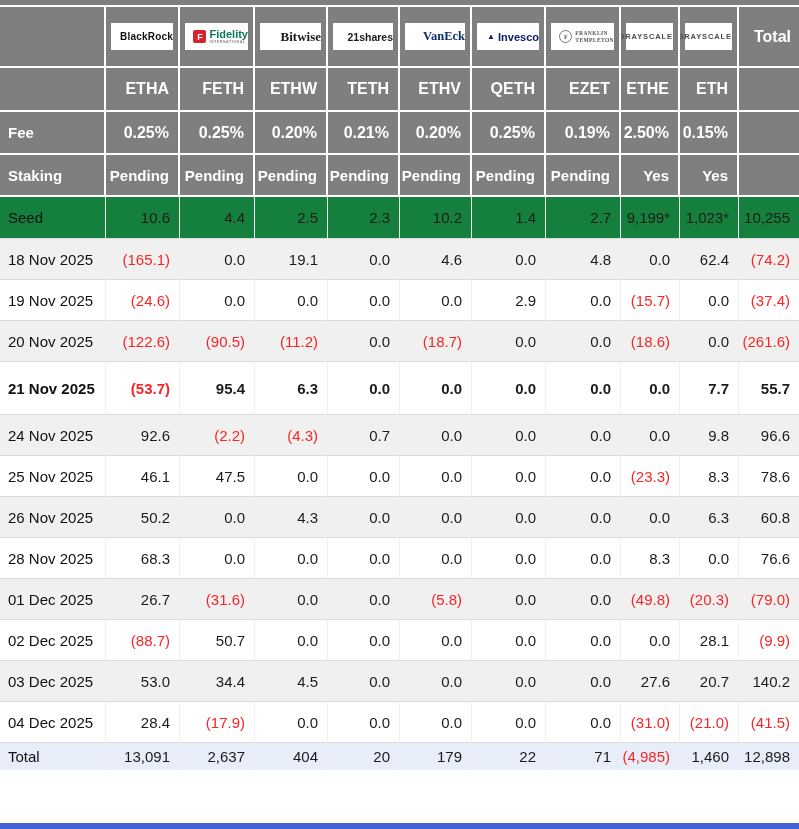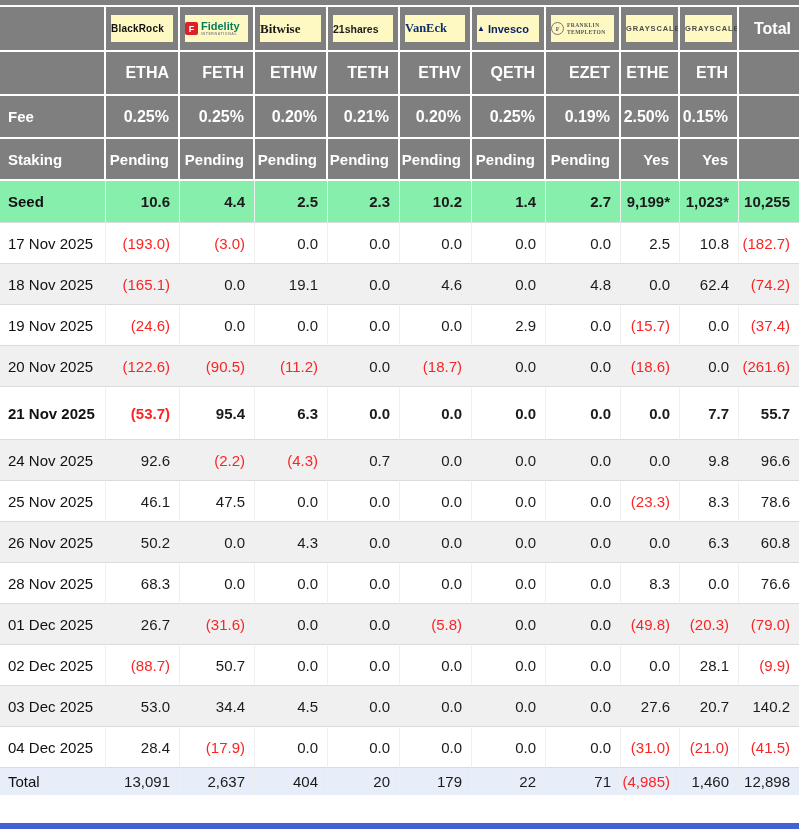--- a/index.html
+++ b/index.html
@@ -19,22 +19,22 @@
   }
   td.h.lastcol{border-right:none;}
   td.h.lbl{text-align:left;padding-left:8px;padding-right:0;}
   td.h.ticker{font-size:16px;}
   td.h.fee{font-size:16px;}
   td.h.logo-cell{padding:0 4px;}
   td.h.total-h{font-size:16px;padding-right:8px;}
 
   
   .logo-box{
-    background:#fef9c3;height:27px;margin:8px 1px;
-    display:flex;align-items:center;justify-content:flex-start;gap:3px;
+    background:#ffffff;height:27px;margin:16px 1px;
+    display:flex;align-items:center;justify-content:flex-end;gap:3px;
   }
   .lg-blackrock{font-weight:bold;font-size:10px;color:#111;letter-spacing:0.2px;}
   .fid-f{width:13px;height:13px;background:#d9222a;color:#fff;font-weight:bold;
     font-size:9px;display:inline-flex;align-items:center;justify-content:center;border-radius:2px;}
   .fid-col{display:flex;flex-direction:column;line-height:1;align-items:flex-start;}
   .fid-name{font-weight:bold;font-size:11px;color:#0a7a5c;}
   .fid-sub{font-size:3.5px;letter-spacing:0.6px;color:#888;margin-top:1px;}
   .lg-bitwise{font-family:"Liberation Serif",serif;font-size:13px;color:#1a1a1a;}
   .lg-21shares{font-weight:bold;font-size:10.5px;color:#1c1c1c;}
   .lg-vaneck{font-family:"Liberation Serif",serif;font-weight:bold;font-size:12.5px;color:#0d2f6e;}
@@ -48,21 +48,21 @@
   .lg-grayscale{font-size:7.5px;letter-spacing:0.9px;color:#4a4a4a;}
 
   
   td.d{
     font-size:15px;color:#1b1b1b;text-align:right;padding-right:9px;
     border-bottom:1px solid #dbdbdb;border-right:1px solid #efefef;
   }
   td.d.lastcol{border-right:none;}
   td.d.lbl{text-align:left;padding-left:8px;padding-right:0;color:#111;}
   td.d.neg{color:#f92525;}
-  tr.r-seed td{background:#86efac;font-weight:bold;}
+  tr.r-seed td{background:#15803d;}
   tr.r-alt td{background:#f0f0f0;}
   tr.r-total td{background:#e7eefa;border-bottom:none;}
   .bottombar{position:absolute;left:0;right:0;bottom:0;height:6px;background:#4262d6;}
 </style>
 </head>
 <body>
 
 <div class="wrap">
   <div class="topstrip"></div>
   <table>
@@ -183,33 +183,20 @@
           <td class="d">4.4</td>
           <td class="d">2.5</td>
           <td class="d">2.3</td>
           <td class="d">10.2</td>
           <td class="d">1.4</td>
           <td class="d">2.7</td>
           <td class="d">9,199*</td>
           <td class="d">1,023*</td>
           <td class="d lastcol">10,255</td>
         </tr>
-        <tr style="height: 41px;">
-          <td class="d lbl">17 Nov 2025</td>
-          <td class="d neg">(193.0)</td>
-          <td class="d neg">(3.0)</td>
-          <td class="d">0.0</td>
-          <td class="d">0.0</td>
-          <td class="d">0.0</td>
-          <td class="d">0.0</td>
-          <td class="d">0.0</td>
-          <td class="d">2.5</td>
-          <td class="d">10.8</td>
-          <td class="d neg lastcol">(182.7)</td>
-        </tr>
         <tr class="r-alt" style="height: 41px;">
           <td class="d lbl">18 Nov 2025</td>
           <td class="d neg">(165.1)</td>
           <td class="d">0.0</td>
           <td class="d">19.1</td>
           <td class="d">0.0</td>
           <td class="d">4.6</td>
           <td class="d">0.0</td>
           <td class="d">4.8</td>
           <td class="d">0.0</td>

